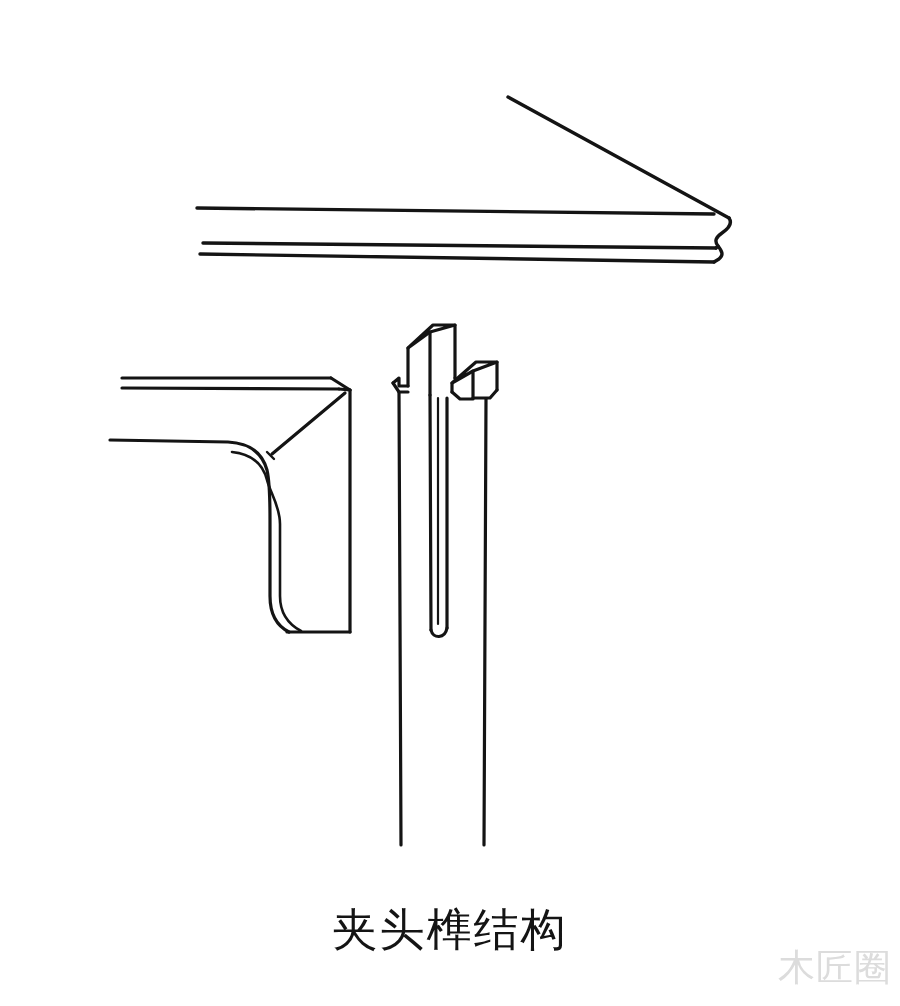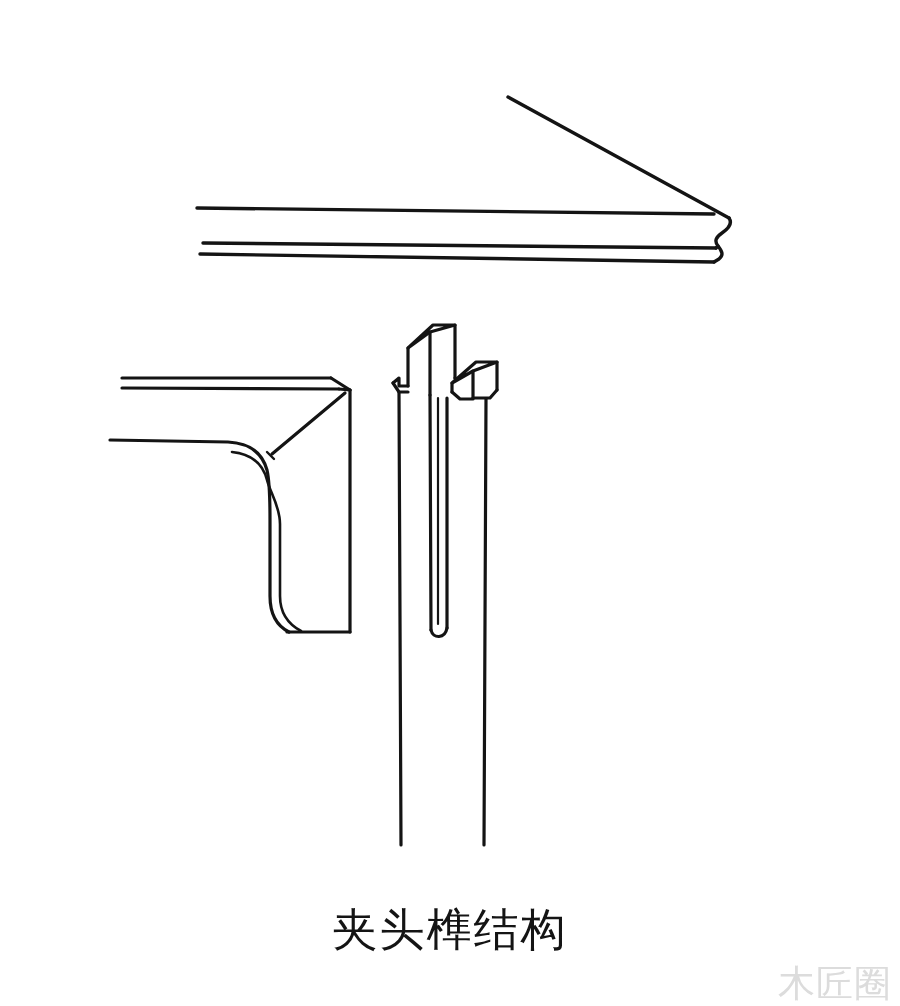--- a/index.html
+++ b/index.html
@@ -39,21 +39,21 @@
     font-size: 45px;
     line-height: 55px;
     letter-spacing: 2px;
     color: #141414;
     white-space: nowrap;
     user-select: none;
   }
   .watermark-text {
     position: absolute;
     right: 8px;
-    bottom: 0;
+    bottom: 16px;
     font-family: "DejaVu Sans", "Liberation Sans", sans-serif;
     font-size: 37px;
     line-height: 44px;
     letter-spacing: 1px;
     color: #dcdcdc;
     white-space: nowrap;
     user-select: none;
   }
 </style>
 </head>

